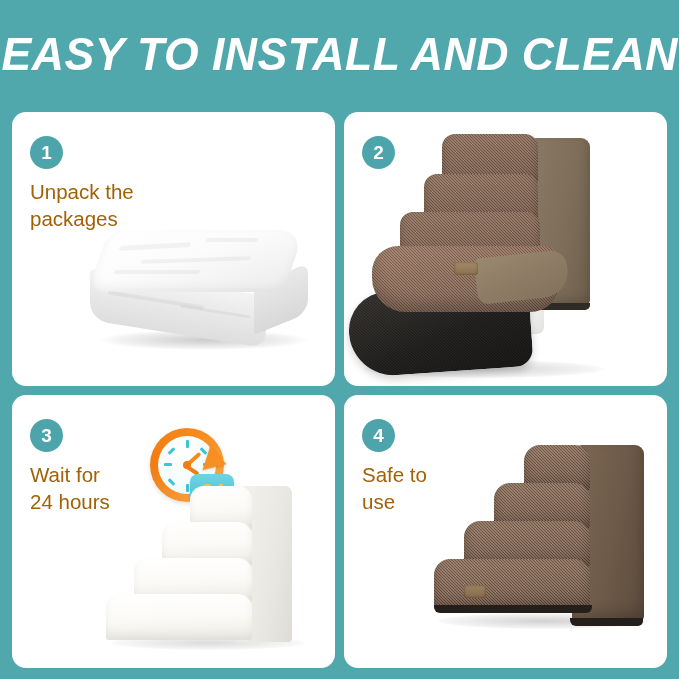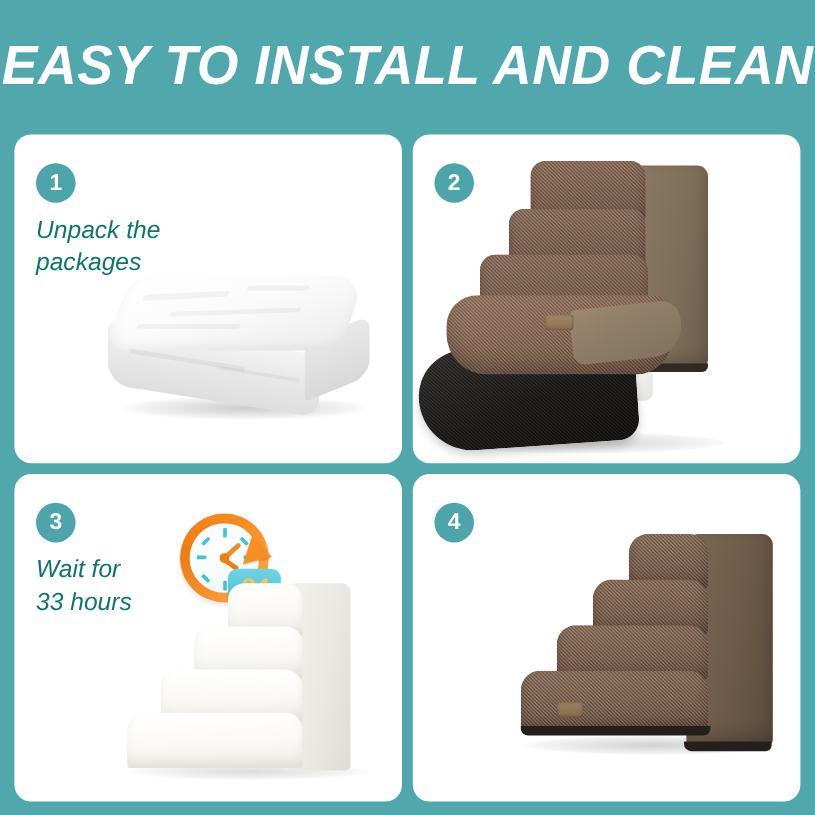--- a/index.html
+++ b/index.html
@@ -47,26 +47,25 @@
     position:absolute;left:18px;top:24px;
     width:33px;height:33px;border-radius:50%;
     background:#4da5ab;
     color:#ffffff;
     font-size:19px;font-weight:bold;
     display:flex;align-items:center;justify-content:center;
     line-height:1;
   }
   .caption{
     position:absolute;left:18px;top:66px;
-    color:#0f766e;
+    color:#a16207;
     font-size:20.5px;
     line-height:27px;
     white-space:pre-line;
     max-width:180px;
-    font-style:italic;
   }
 
   
   .art{position:absolute;inset:0;}
 
   
   .pkg{position:absolute;left:72px;top:118px;width:230px;height:118px;}
   .pkg .top{
     position:absolute;left:14px;top:0;width:196px;height:62px;
     background:linear-gradient(160deg,#ffffff 0%,#fbfbfb 45%,#ececed 100%);
@@ -319,37 +318,39 @@
           <div class="hem"></div>
           <div class="tag"></div>
         </div>
       </div>
       <div class="badge">2</div>
     </div>
 
     <div class="card">
       <div class="badge">3</div>
       <div class="caption">Wait for
-33 hours</div>
+24 hours</div>
     </div>
 
     <div class="card">
       <div class="art">
         <div class="bstairs">
           <div class="shadow"></div>
           <div class="side"></div>
           <div class="step s1"></div>
           <div class="step s2"></div>
           <div class="step s3"></div>
           <div class="step s4"></div>
           <div class="base"></div>
           <div class="tag"></div>
         </div>
       </div>
       <div class="badge">4</div>
+      <div class="caption">Safe to
+use</div>
     </div>
 
   </div>
 
   <div class="clock">
     <div class="ring"></div>
     <div class="face"></div>
     <div class="tick" style="left:38px;top:18px;width:3px;height:8px;"></div>
     <div class="tick" style="left:38px;top:62px;width:3px;height:8px;"></div>
     <div class="tick" style="left:16px;top:41px;width:8px;height:3px;"></div>

